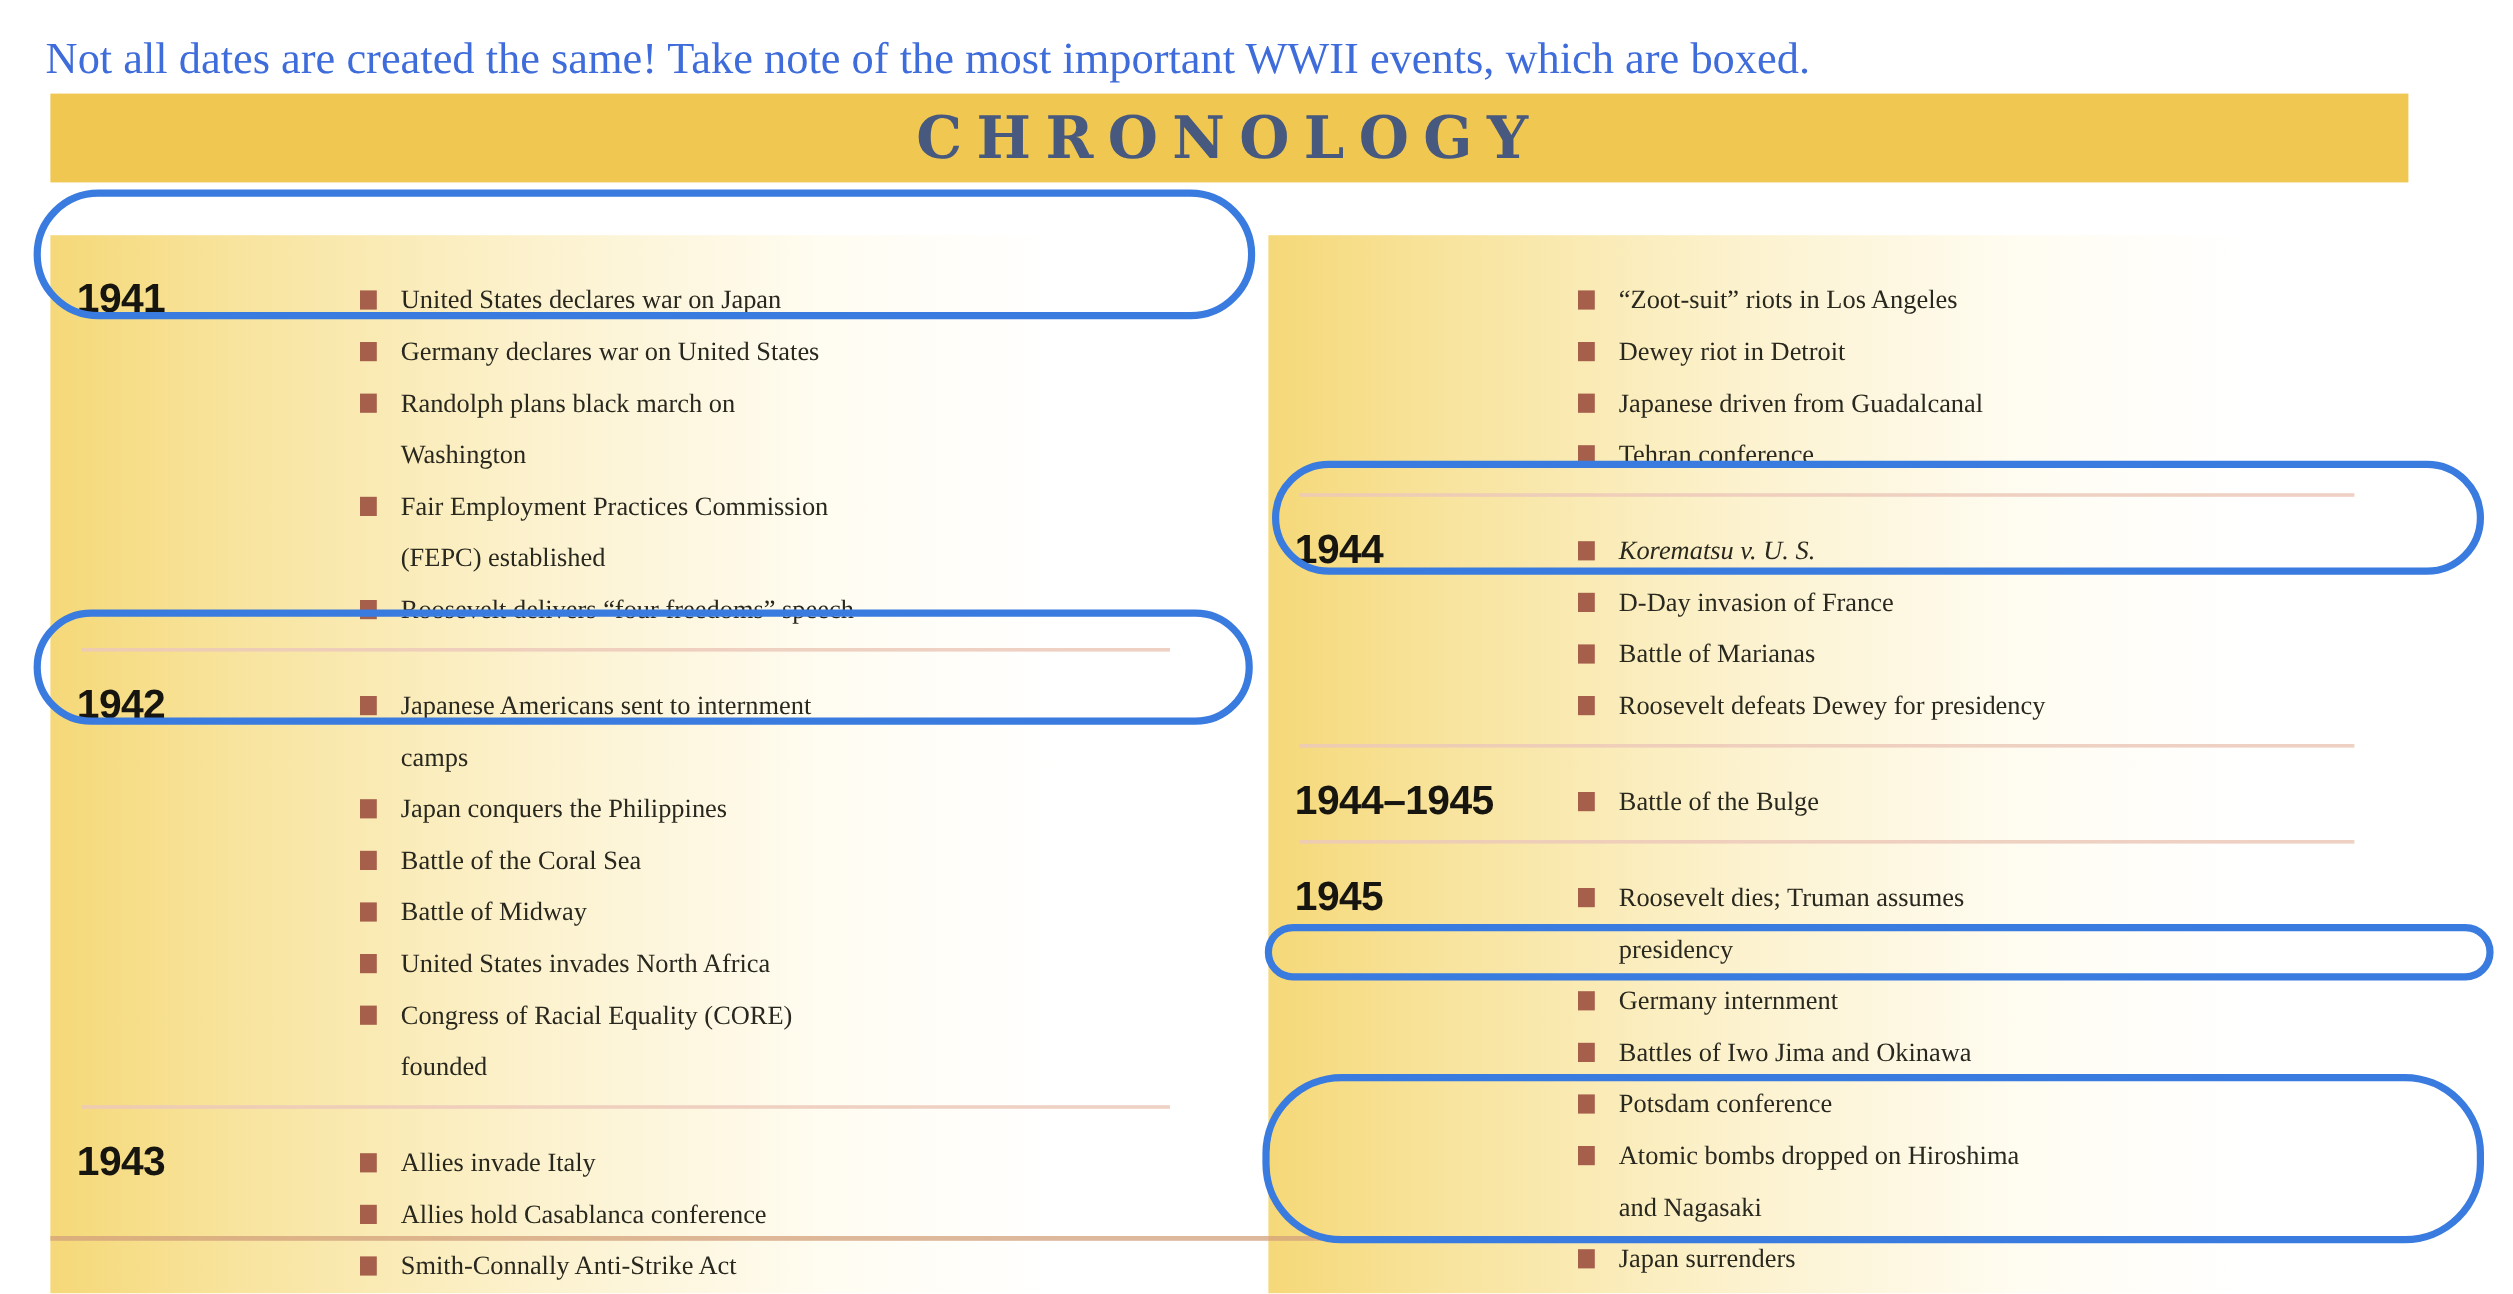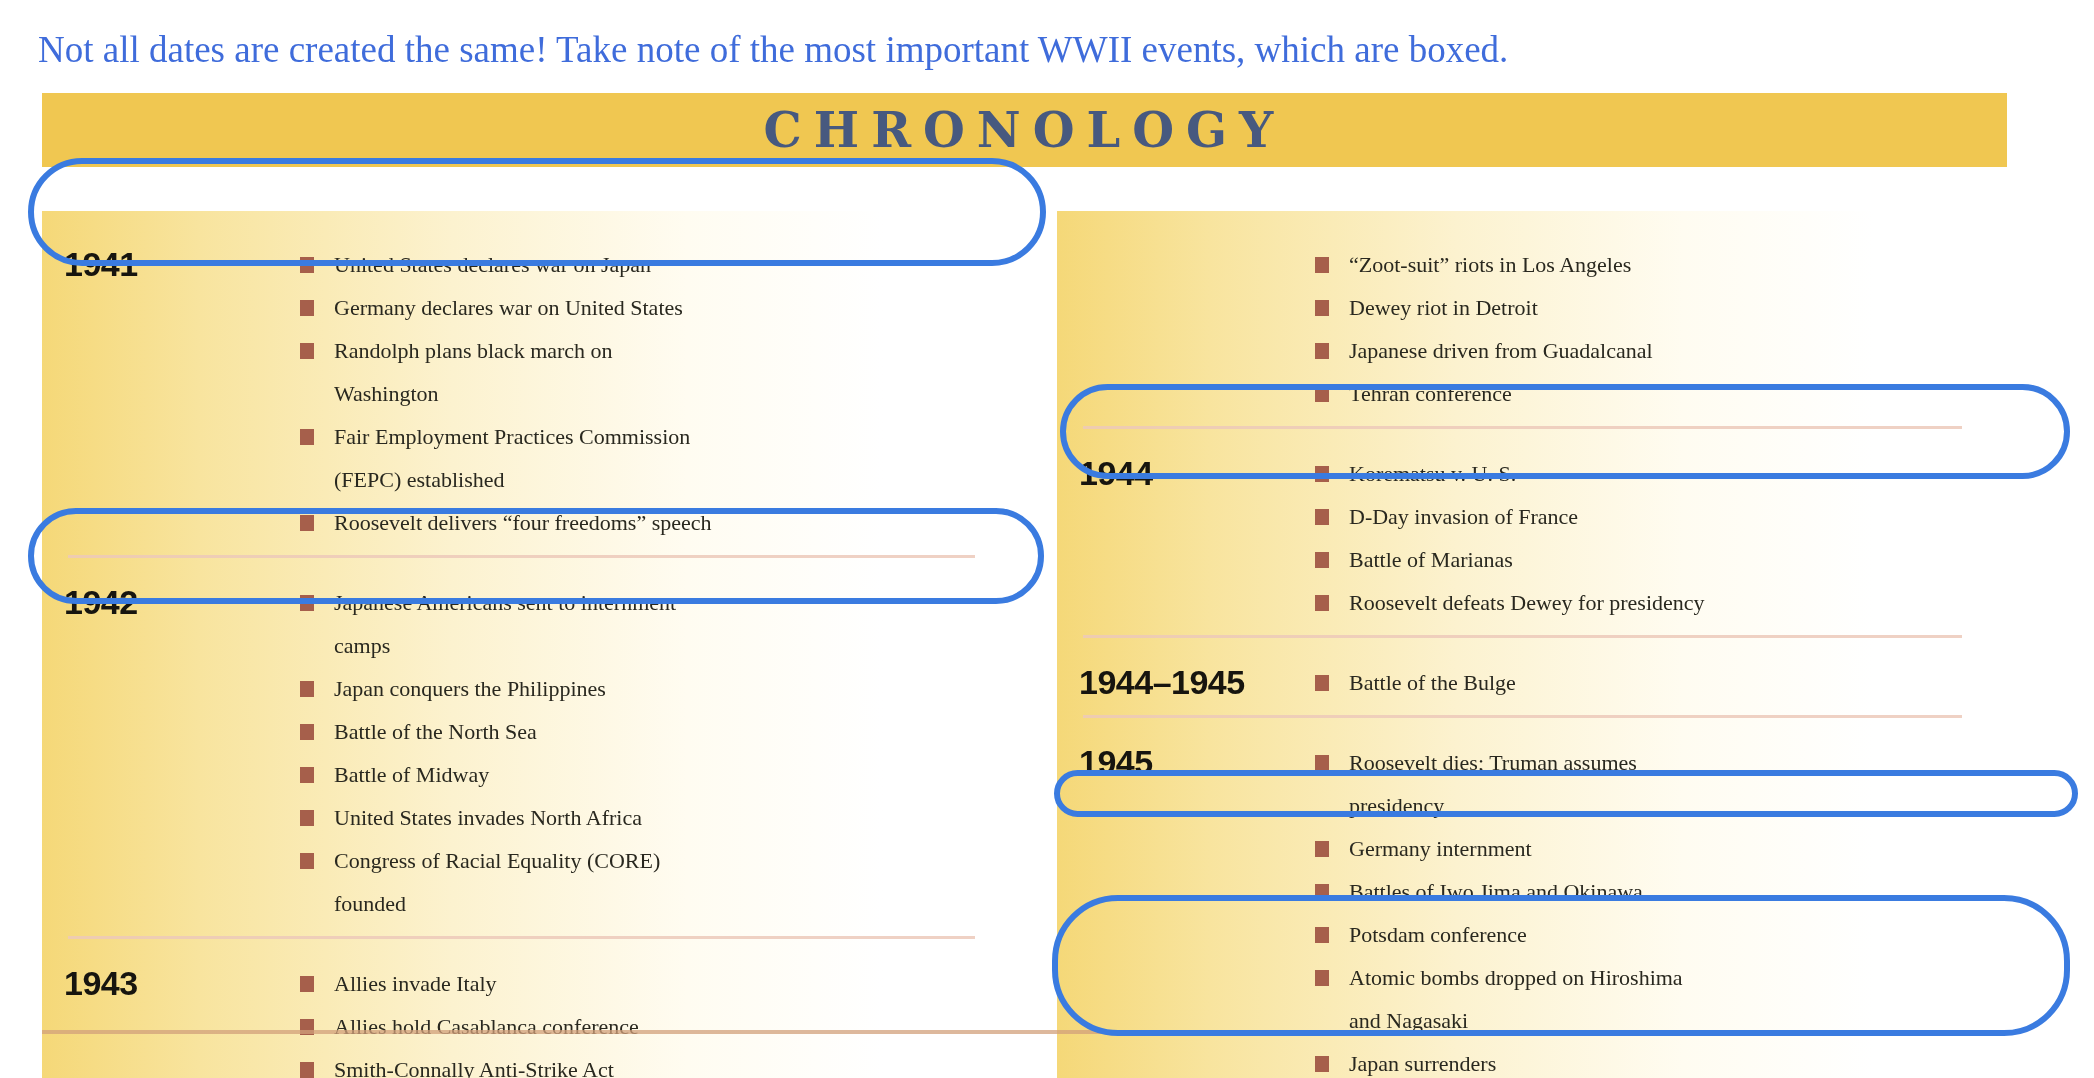--- a/index.html
+++ b/index.html
@@ -5,39 +5,39 @@
   :root{
     --banner-gold:#f0c751; --banner-title:#47597f; --col-yellow:#f5d878;
     --note-blue:#3f6cdb; --oval-blue:#3a7be0; --bullet:#a65f4b;
     --divider-pink:#ecc9ba; --bottom-rule:#d2a07b; --text-dark:#29281f; --year-dark:#17150f;
   }
   html,body{margin:0;padding:0;background:#ffffff;}
   .page{position:relative;width:2094px;height:1078px;background:#ffffff;overflow:hidden;
         font-family:"Liberation Serif", serif;}
   .note{position:absolute;left:38px;top:28px;width:1900px;font-size:37px;line-height:44px;
         color:var(--note-blue);}
-  .chron-table{position:absolute;left:42px;top:93px;width:1965px;height:962px;}
+  .chron-table{position:absolute;left:42px;top:78px;width:1965px;height:962px;}
   .banner{height:74px;background:var(--banner-gold);display:flex;align-items:center;justify-content:center;}
   .banner-title{font-family:"DejaVu Serif", serif;font-weight:800;font-size:48px;
         letter-spacing:12px;color:var(--banner-title);transform:scaleY(1.02);}
   .columns{display:flex;height:888px;margin-top:44px;}
   .col{box-sizing:border-box;}
   .col0{width:978px;background:linear-gradient(90deg,var(--col-yellow) 0%,#f8e49e 16%,#fcf2cf 42%,#fffcf1 66%,#ffffff 86%);}
   .colgap{width:37px;background:#ffffff;}
   .col1{width:950px;background:linear-gradient(90deg,var(--col-yellow) 0%,#f8e49e 16%,#fcf2cf 42%,#fffcf1 66%,#ffffff 86%);}
   .section{display:flex;padding-top:23px;}
   .section.first{padding-top:32px;}
   .year{width:258px;box-sizing:border-box;padding-left:22px;flex:none;
         font-family:"Liberation Sans", sans-serif;font-weight:bold;font-size:34px;
         letter-spacing:-0.5px;color:var(--year-dark);line-height:43px;}
   .items{flex:1;padding-right:18px;}
   .item{display:flex;align-items:flex-start;}
   .bullet{width:14px;height:16px;background:var(--bullet);flex:none;margin:14px 20px 0 0;}
   .itext{font-size:22px;line-height:43px;color:var(--text-dark);white-space:pre-line;}
-  .itext.italic{}
+  .itext.italic{font-style:italic;}
   .divider{border-top:3px solid var(--divider-pink);margin:11px 45px 0 26px;opacity:.85;}
   .bottom-rule{position:absolute;left:42px;top:1030px;width:1978px;height:4px;
         background:var(--bottom-rule);opacity:.75;}
   .oval{position:absolute;border:6px solid var(--oval-blue);background:transparent;box-sizing:border-box;}
   .o1{left:28px;top:158px;width:1018px;height:108px;border-radius:56px;}
   .o2{left:28px;top:508px;width:1016px;height:96px;border-radius:48px;}
   .o3{left:1060px;top:384px;width:1010px;height:95px;border-radius:48px;}
   .o4{left:1054px;top:770px;width:1024px;height:47px;border-radius:24px;}
   .o5{left:1052px;top:895px;width:1018px;height:141px;border-radius:66px;}
 </style>
@@ -89,21 +89,21 @@
                 <span class="bullet"></span>
                 <span class="itext">Japanese Americans sent to internment
 camps</span>
               </div>
               <div class="item">
                 <span class="bullet"></span>
                 <span class="itext">Japan conquers the Philippines</span>
               </div>
               <div class="item">
                 <span class="bullet"></span>
-                <span class="itext">Battle of the North Sea</span>
+                <span class="itext">Battle of the Coral Sea</span>
               </div>
               <div class="item">
                 <span class="bullet"></span>
                 <span class="itext">Battle of Midway</span>
               </div>
               <div class="item">
                 <span class="bullet"></span>
                 <span class="itext">United States invades North Africa</span>
               </div>
               <div class="item">

